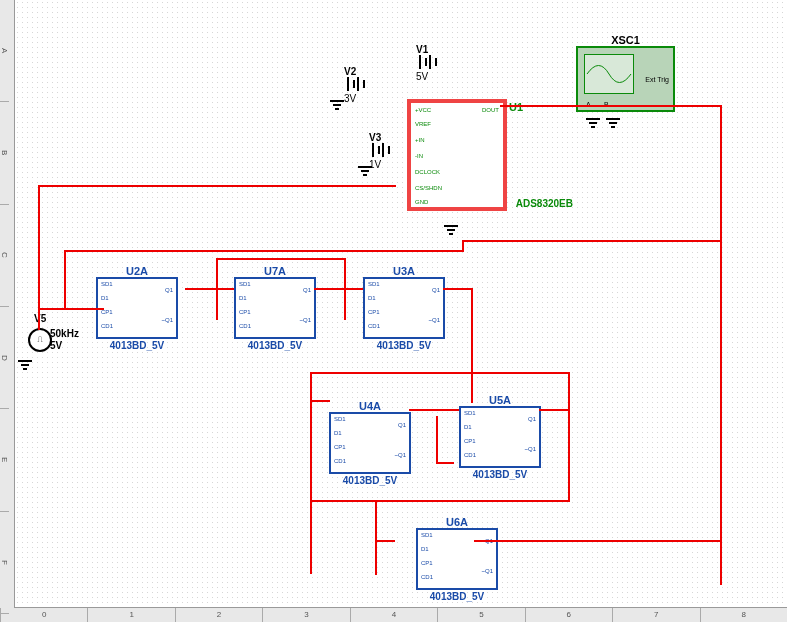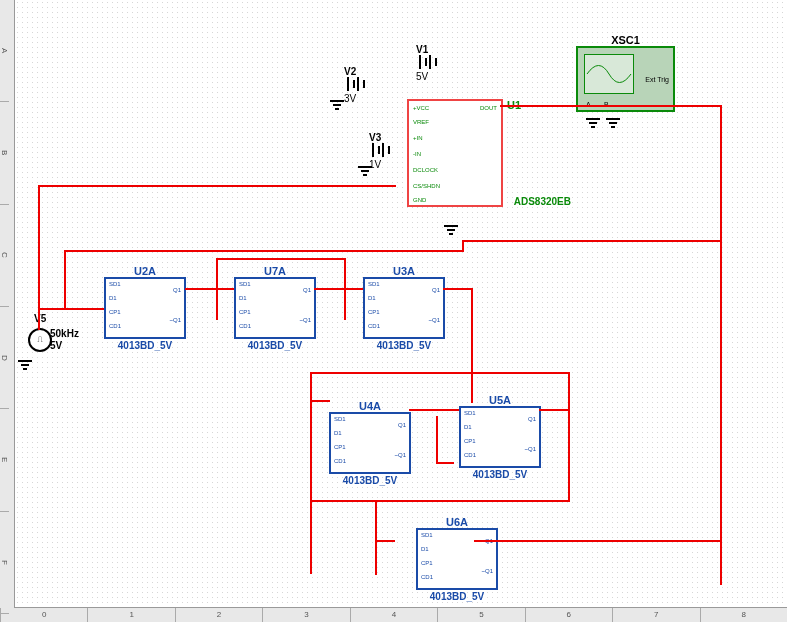--- a/index.html
+++ b/index.html
@@ -6,21 +6,21 @@
 .canvas{position:relative;width:787px;height:622px;background:#fff}
 .grid{position:absolute;inset:0;background-image:radial-gradient(circle,#999 0.5px,transparent 0.5px);background-size:5px 5px;opacity:0.4}
 .ruler-h{position:absolute;bottom:0;left:0;right:0;height:14px;background:#e8e8e8;border-top:1px solid #999;font-size:8px;display:flex}
 .ruler-v{position:absolute;left:0;top:0;bottom:14px;width:14px;background:#e8e8e8;border-right:1px solid #999;font-size:8px}
 .ruler-seg{flex:1;border-left:1px solid #aaa;text-align:center;line-height:14px;color:#555}
 .ruler-seg-v{height:calc(100%/6);border-bottom:1px solid #aaa;writing-mode:vertical-rl;text-align:center;color:#555}
 .comp{position:absolute}
 .ic{border:2px solid #1a4ba8;background:#fff}
 .ic-label{position:absolute;top:-14px;left:50%;transform:translateX(-50%);color:#1a4ba8;font-weight:bold;font-size:11px;white-space:nowrap}
 .ic-part{position:absolute;bottom:-14px;left:50%;transform:translateX(-50%);color:#1a4ba8;font-weight:bold;font-size:10px;white-space:nowrap}
-.ic-green{border:2px solid #ef4444;background:#fff}
+.ic-green{border:4px solid #ef4444;background:#fff}
 .ic-green .ic-label,.ic-green .ic-part{color:#0a8a0a}
 .pin-text{position:absolute;font-size:6px;color:#1a4ba8}
 .pin-text-g{position:absolute;font-size:6px;color:#0a8a0a}
 .wire{position:absolute;background:#e00}
 .vsrc{position:absolute;font-size:10px;color:#000}
 .vsrc .vlbl{font-weight:bold}
 .battery{display:inline-block;width:18px;height:14px;position:relative}
 .battery::before{content:'';position:absolute;left:3px;top:0;width:2px;height:14px;background:#000}
 .battery::after{content:'';position:absolute;left:9px;top:3px;width:2px;height:8px;background:#000}
 .battery .b2::before{content:'';position:absolute;left:13px;top:0;width:2px;height:14px;background:#000}
@@ -91,21 +91,21 @@
   <div class="pin-text-g" style="left:4px;top:50px">-IN</div>
   <div class="pin-text-g" style="left:4px;top:66px">DCLOCK</div>
   <div class="pin-text-g" style="left:4px;top:82px">CS/SHDN</div>
   <div class="pin-text-g" style="left:4px;top:96px">GND</div>
   <div class="pin-text-g" style="right:4px;top:4px">DOUT</div>
 </div>
 <div class="gnd" style="left:444px;top:225px">
       <div class="g3"></div>
     </div>
 
-<div class="comp ic" style="left:104px;top:277px;width:78px;height:58px">
+<div class="comp ic" style="left:96px;top:277px;width:78px;height:58px">
   <div class="ic-label">U2A</div>
   <div class="ic-part">4013BD_5V</div>
   <div class="pin-text" style="left:3px;top:2px">SD1</div>
   <div class="pin-text" style="left:3px;top:16px">D1</div>
   <div class="pin-text" style="left:3px;top:30px">CP1</div>
   <div class="pin-text" style="left:3px;top:44px">CD1</div>
   <div class="pin-text" style="right:3px;top:8px">Q1</div>
   <div class="pin-text" style="right:3px;top:38px">~Q1</div>
 </div>
 <div class="comp ic" style="left:234px;top:277px;width:78px;height:58px">

